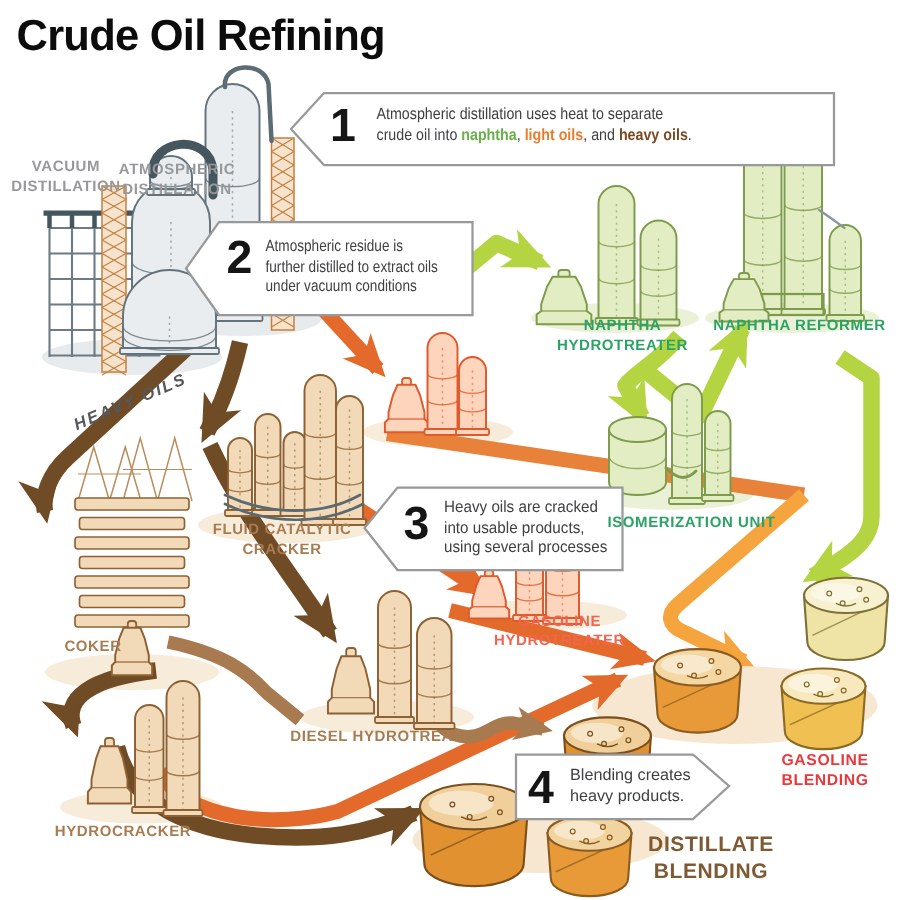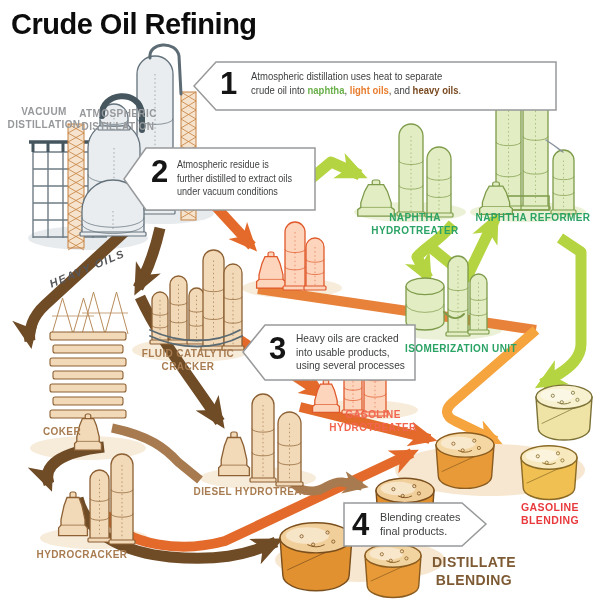--- a/index.html
+++ b/index.html
@@ -458,15 +458,15 @@
     </div>
   <div class="callout-num" style="left:269px;top:333px;">3</div>
   <div class="callout-text cx94" style="left:296px;top:332px;">
       <div>Heavy oils are cracked</div>
       <div>into usable products,</div>
       <div>using several processes</div>
     </div>
   <div class="callout-num" style="left:352px;top:509px;">4</div>
   <div class="callout-text" style="left:380px;top:511px;">
       <div>Blending creates</div>
-      <div>final products.</div>
+      <div>heavy products.</div>
     </div>
 </div>
 
 </body></html>

